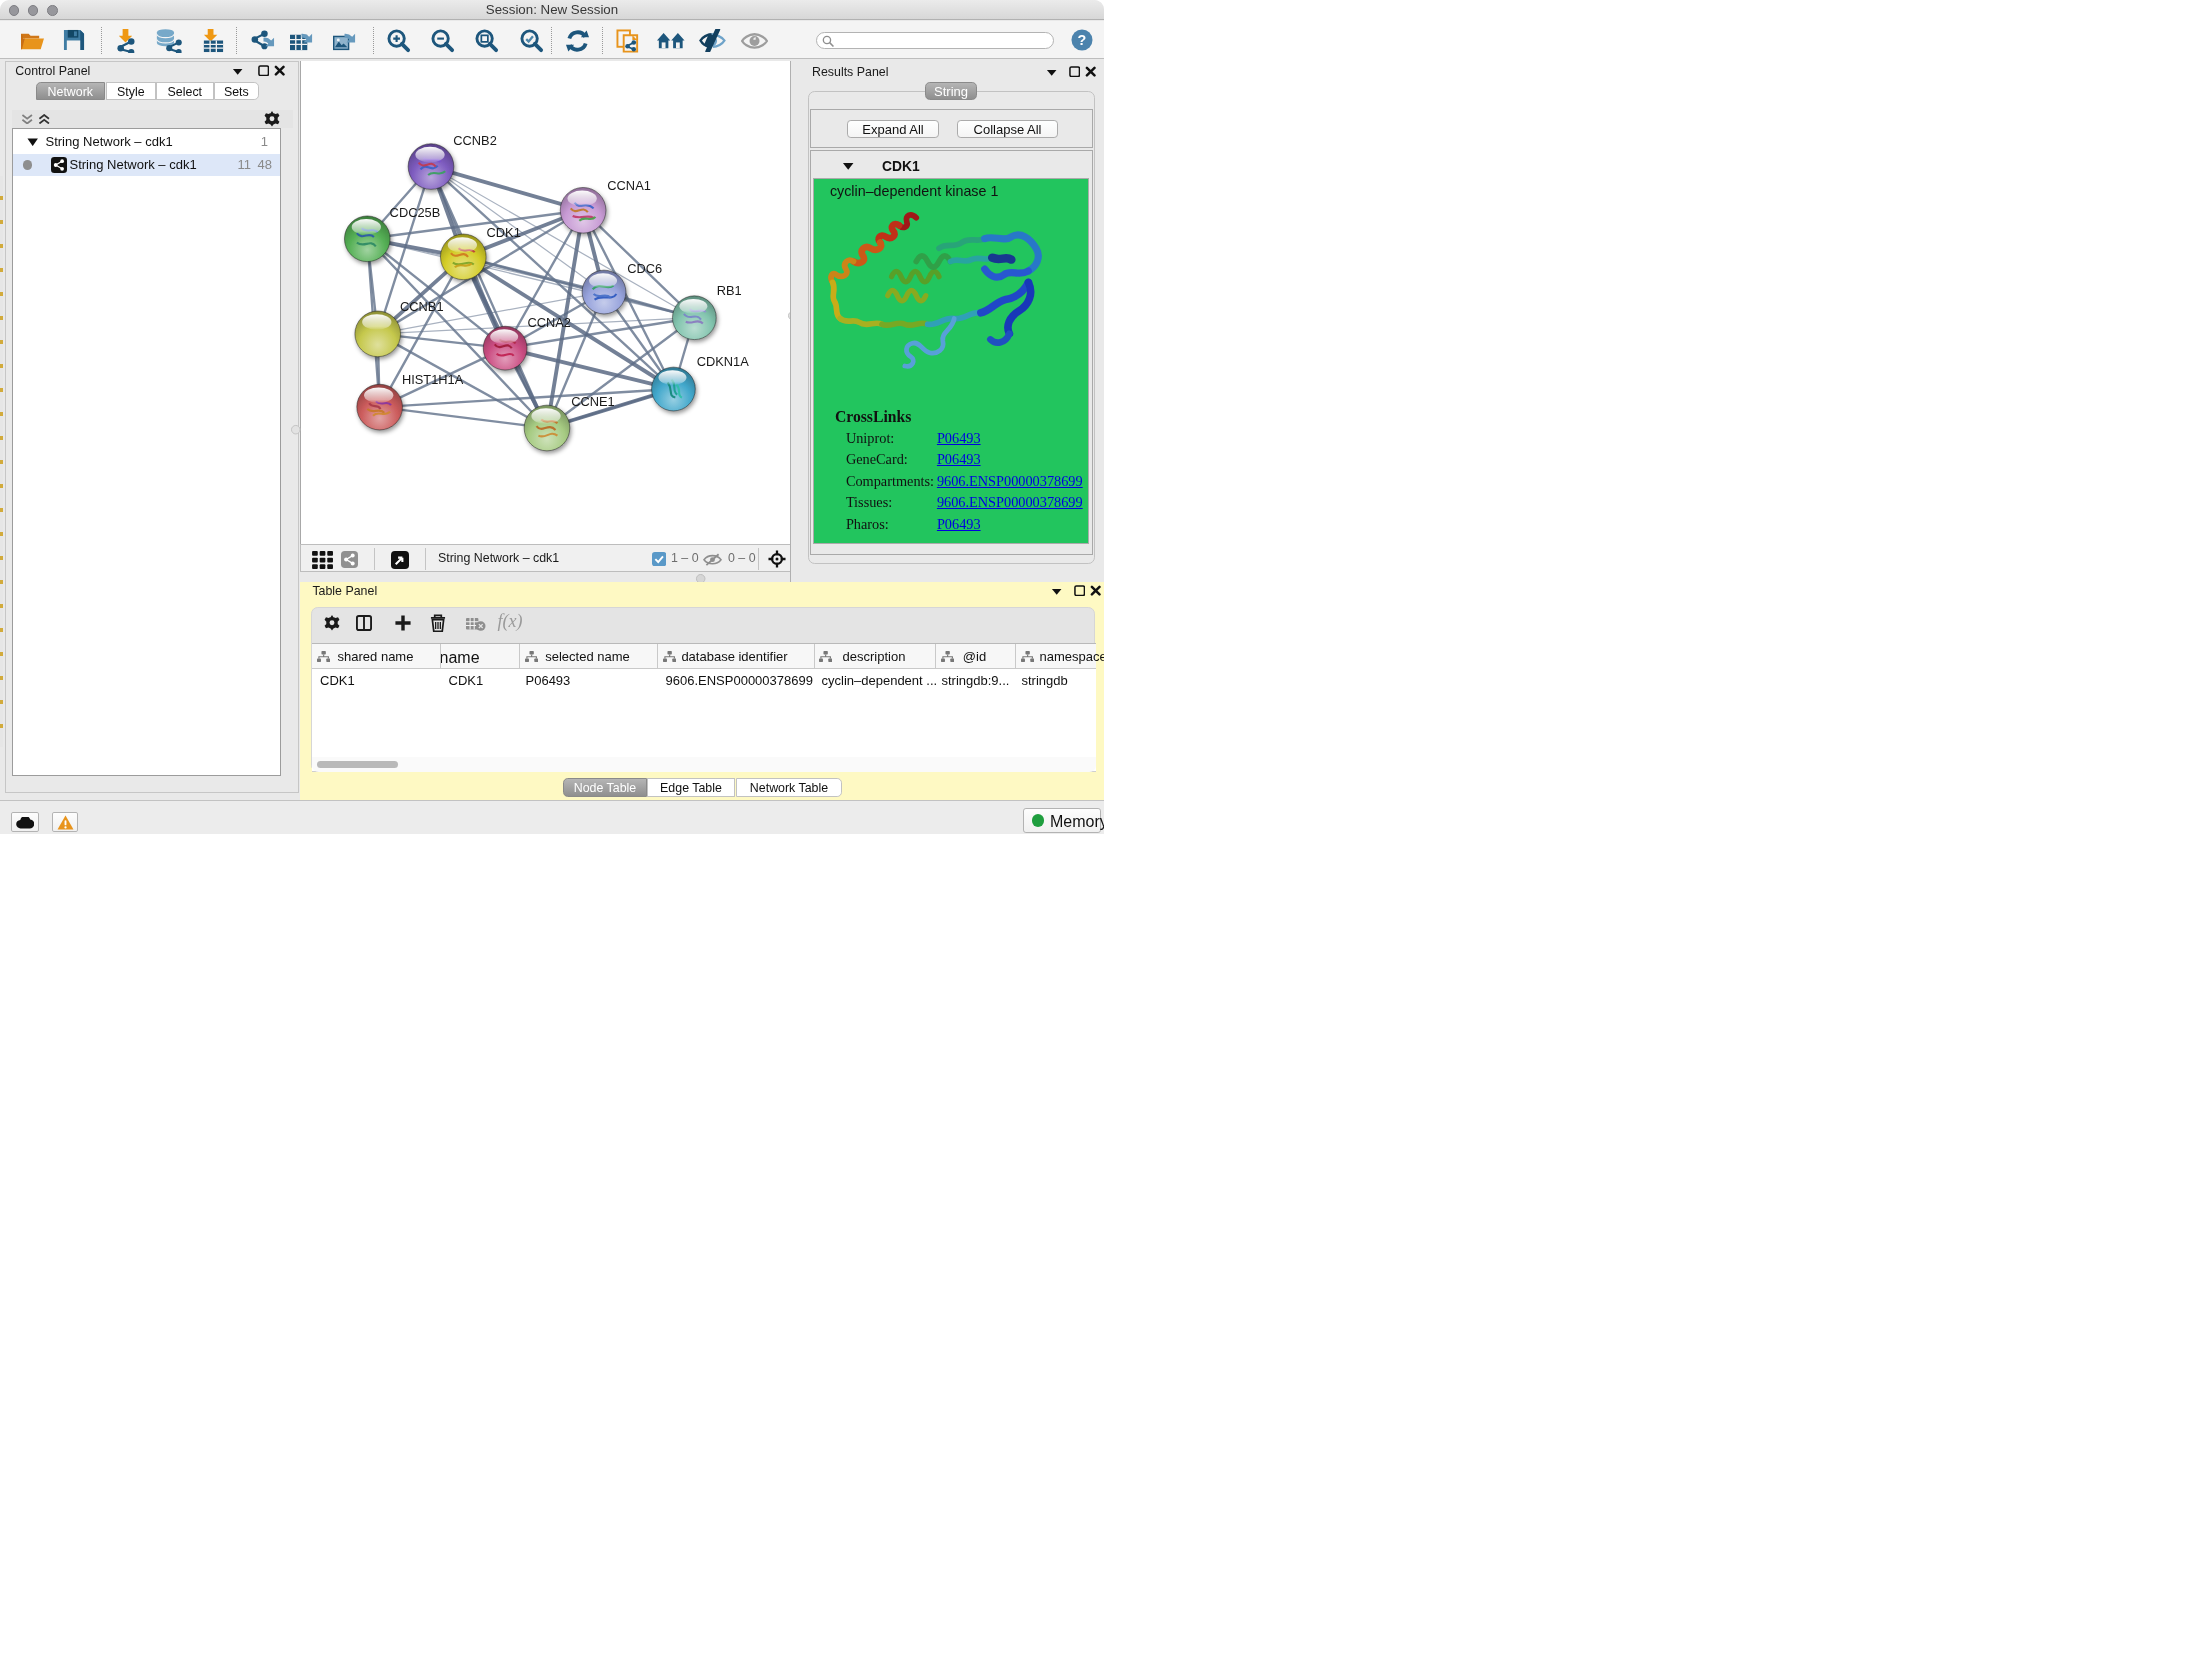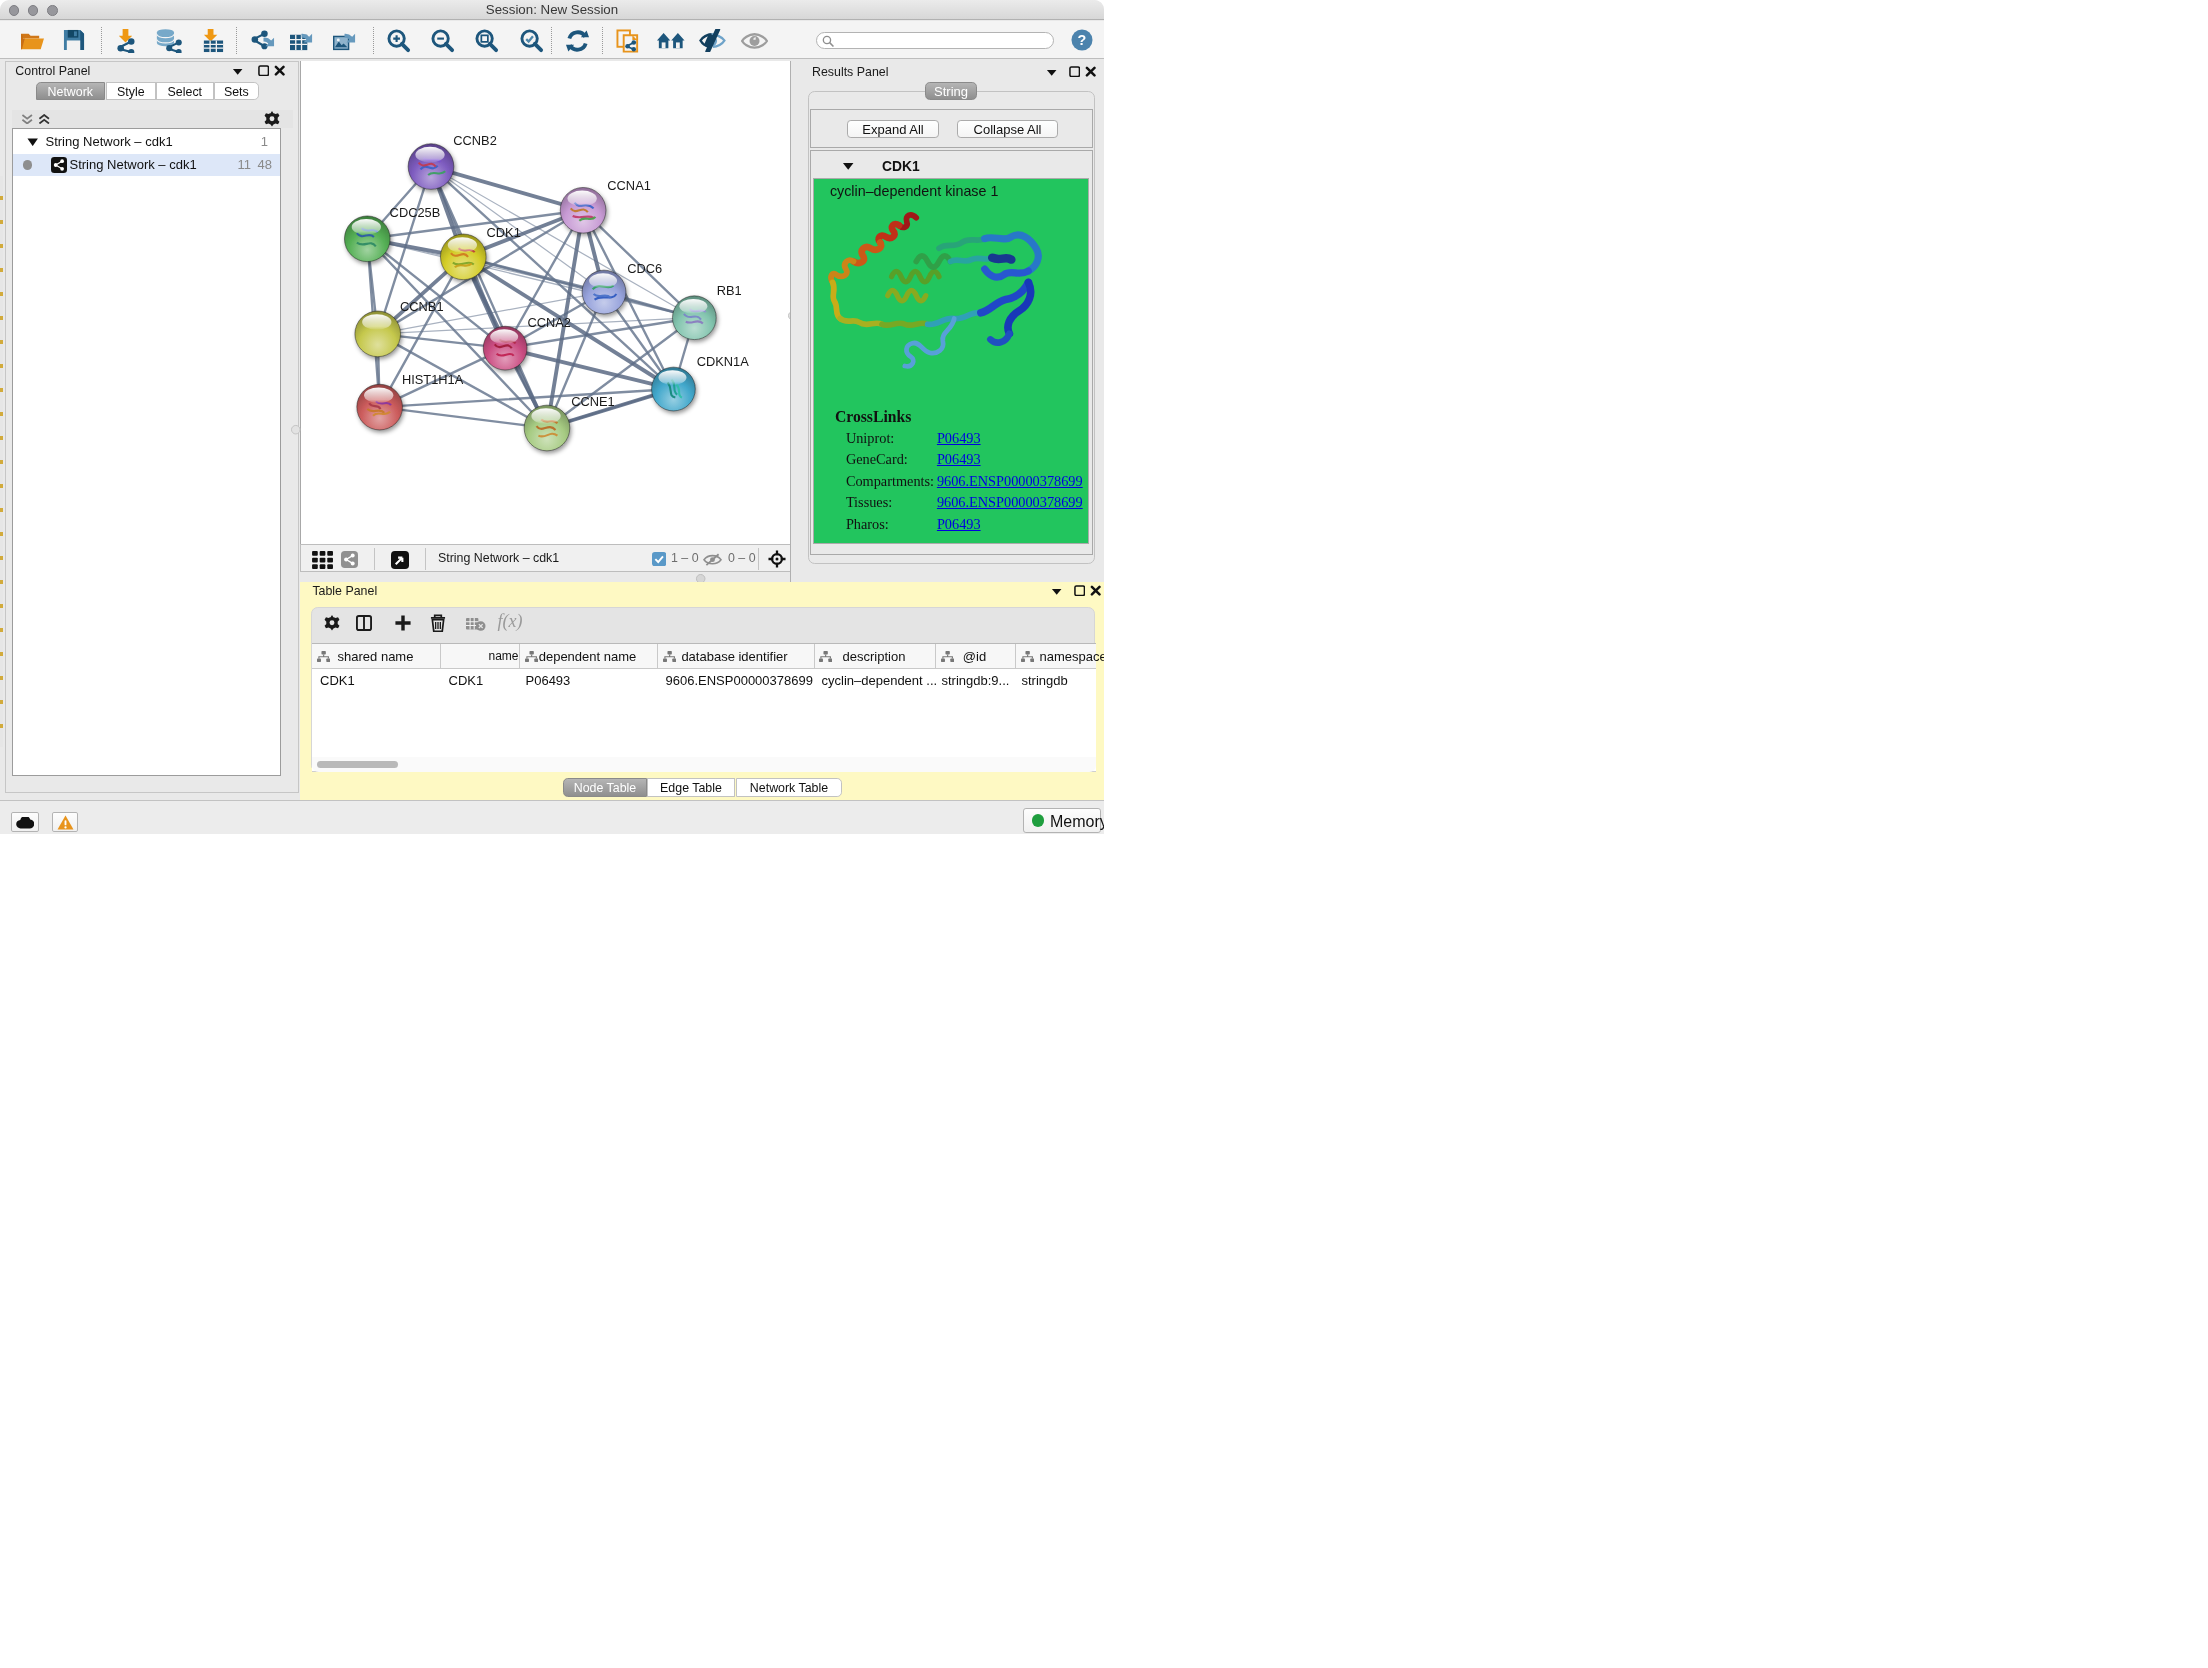--- a/index.html
+++ b/index.html
@@ -715,31 +715,31 @@
         <div class="abs" style="left:0;top:0;width:784px;height:25px;background:#f7f7f7;border-bottom:1px solid #c9c9c9;">
         <svg class="abs" style="left:5.7px;top:6.7px;" width="13.3" height="11.4" viewBox="0 0 14 12">
               <g fill="#777">
                 <rect x="4.7" y="0" width="4.6" height="3.6" rx="0.8"></rect>
                 <rect x="0" y="8" width="4.2" height="3.6" rx="0.8"></rect>
                 <rect x="9.8" y="8" width="4.2" height="3.6" rx="0.8"></rect>
                 <path d="M7 3.6 v2.4 M2 8 V6 h10 v2" stroke="#777" stroke-width="1.2" fill="none"></path>
               </g>
             </svg>
         <div class="abs" style="left:0px;top:4.8px;width:128px;text-align:center;font-size:13px;color:#111;">shared name</div>
-        <div class="abs" style="left:128px;top:4.8px;width:79px;text-align:right;font-size:12px;color:#111;">name</div>
+        <div class="abs" style="left:128px;top:4.8px;width:79px;text-align:left;font-size:16px;color:#111;">name</div>
         <div class="abs" style="left:128px;top:0;height:25px;border-left:1px solid #c9c9c9;"></div>
         <svg class="abs" style="left:213px;top:6.7px;" width="13.3" height="11.4" viewBox="0 0 14 12">
               <g fill="#777">
                 <rect x="4.7" y="0" width="4.6" height="3.6" rx="0.8"></rect>
                 <rect x="0" y="8" width="4.2" height="3.6" rx="0.8"></rect>
                 <rect x="9.8" y="8" width="4.2" height="3.6" rx="0.8"></rect>
                 <path d="M7 3.6 v2.4 M2 8 V6 h10 v2" stroke="#777" stroke-width="1.2" fill="none"></path>
               </g>
             </svg>
-        <div class="abs" style="left:207px;top:4.8px;width:138px;text-align:center;font-size:13px;color:#111;">dependent name</div>
+        <div class="abs" style="left:207px;top:4.8px;width:138px;text-align:center;font-size:13px;color:#111;">selected name</div>
         <div class="abs" style="left:207px;top:0;height:25px;border-left:1px solid #c9c9c9;"></div>
         <svg class="abs" style="left:351px;top:6.7px;" width="13.3" height="11.4" viewBox="0 0 14 12">
               <g fill="#777">
                 <rect x="4.7" y="0" width="4.6" height="3.6" rx="0.8"></rect>
                 <rect x="0" y="8" width="4.2" height="3.6" rx="0.8"></rect>
                 <rect x="9.8" y="8" width="4.2" height="3.6" rx="0.8"></rect>
                 <path d="M7 3.6 v2.4 M2 8 V6 h10 v2" stroke="#777" stroke-width="1.2" fill="none"></path>
               </g>
             </svg>
         <div class="abs" style="left:345px;top:4.8px;width:156px;text-align:center;font-size:13px;color:#111;">database identifier</div>

